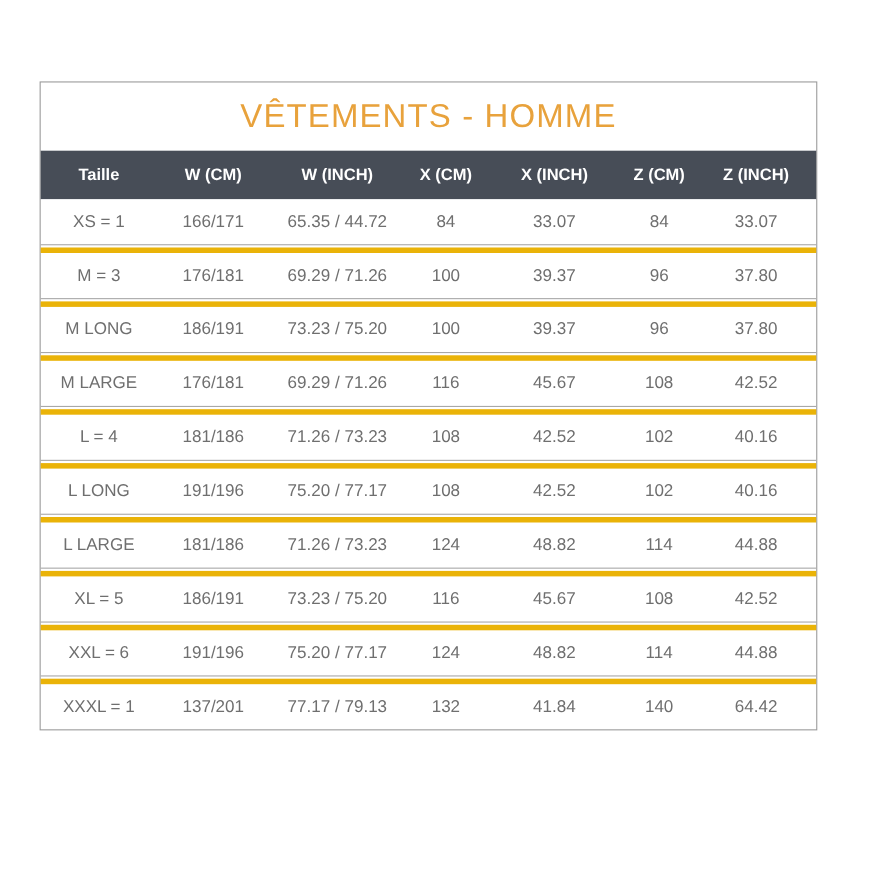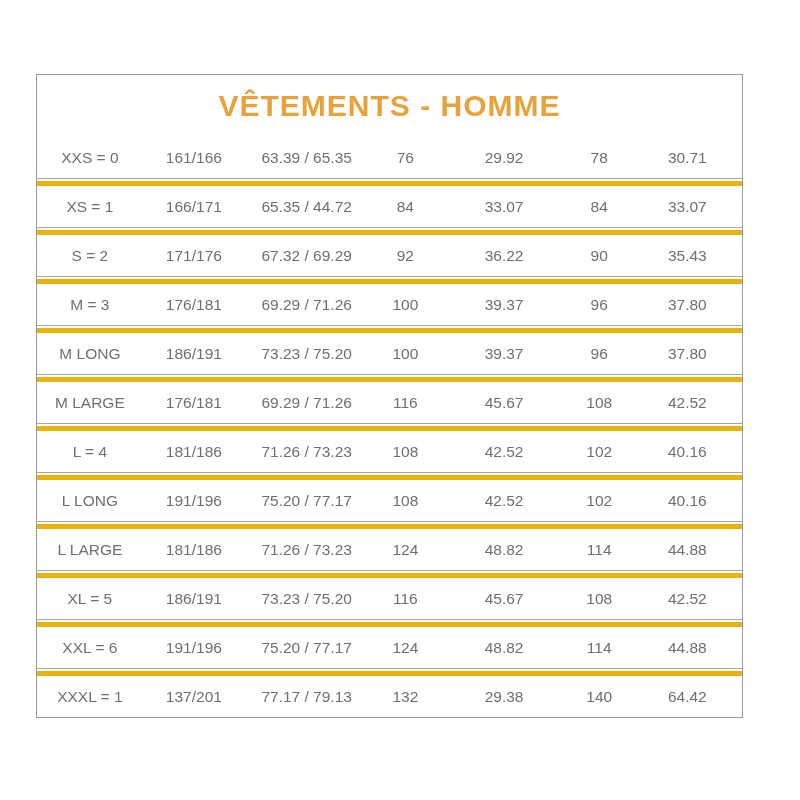--- a/index.html
+++ b/index.html
@@ -22,21 +22,21 @@
   }
   .title-block {
     height: 62px;
     display: flex;
     align-items: center;
     justify-content: center;
   }
   .title-block h1 {
     margin: 0;
     font-size: 30px;
-    font-weight: 700;
+    font-weight: 400;
     letter-spacing: 1px;
     color: var(--accent, #e8a23c);
   }
   .grid-row {
     display: grid;
     grid-template-columns: 15% 14.5% 17.5% 10.5% 17.5% 9.5% 15.5%;
     align-items: center;
     text-align: center;
   }
   .thead-row {
@@ -58,47 +58,38 @@
   .data-row:last-child { border-bottom: none; margin-bottom: 0; }
   .cell { display: block; }
 </style>
 </head>
 <body>
 
 <div class="sheet">
   <div class="title-block">
     <h1>VÊTEMENTS - HOMME</h1>
   </div>
+  <div class="grid-row thead-row" id="thead">
+      <span class="cell">Taille</span>
+      <span class="cell">W (CM)</span>
+      <span class="cell">W (INCH)</span>
+      <span class="cell">X (CM)</span>
+      <span class="cell">X (INCH)</span>
+      <span class="cell">Z (CM)</span>
+      <span class="cell">Z (INCH)</span>
+    </div>
   <div id="tbody">
-      <div class="grid-row data-row">
-        <span class="cell">XXS = 0</span>
-        <span class="cell">161/166</span>
-        <span class="cell">63.39 / 65.35</span>
-        <span class="cell">76</span>
-        <span class="cell">29.92</span>
-        <span class="cell">78</span>
-        <span class="cell">30.71</span>
-      </div>
       <div class="grid-row data-row">
         <span class="cell">XS = 1</span>
         <span class="cell">166/171</span>
         <span class="cell">65.35 / 44.72</span>
         <span class="cell">84</span>
         <span class="cell">33.07</span>
         <span class="cell">84</span>
         <span class="cell">33.07</span>
-      </div>
-      <div class="grid-row data-row">
-        <span class="cell">S = 2</span>
-        <span class="cell">171/176</span>
-        <span class="cell">67.32 / 69.29</span>
-        <span class="cell">92</span>
-        <span class="cell">36.22</span>
-        <span class="cell">90</span>
-        <span class="cell">35.43</span>
       </div>
       <div class="grid-row data-row">
         <span class="cell">M = 3</span>
         <span class="cell">176/181</span>
         <span class="cell">69.29 / 71.26</span>
         <span class="cell">100</span>
         <span class="cell">39.37</span>
         <span class="cell">96</span>
         <span class="cell">37.80</span>
       </div>
@@ -163,18 +154,18 @@
         <span class="cell">124</span>
         <span class="cell">48.82</span>
         <span class="cell">114</span>
         <span class="cell">44.88</span>
       </div>
       <div class="grid-row data-row">
         <span class="cell">XXXL = 1</span>
         <span class="cell">137/201</span>
         <span class="cell">77.17 / 79.13</span>
         <span class="cell">132</span>
-        <span class="cell">29.38</span>
+        <span class="cell">41.84</span>
         <span class="cell">140</span>
         <span class="cell">64.42</span>
       </div>
     </div>
 </div>
 
 </body></html>

